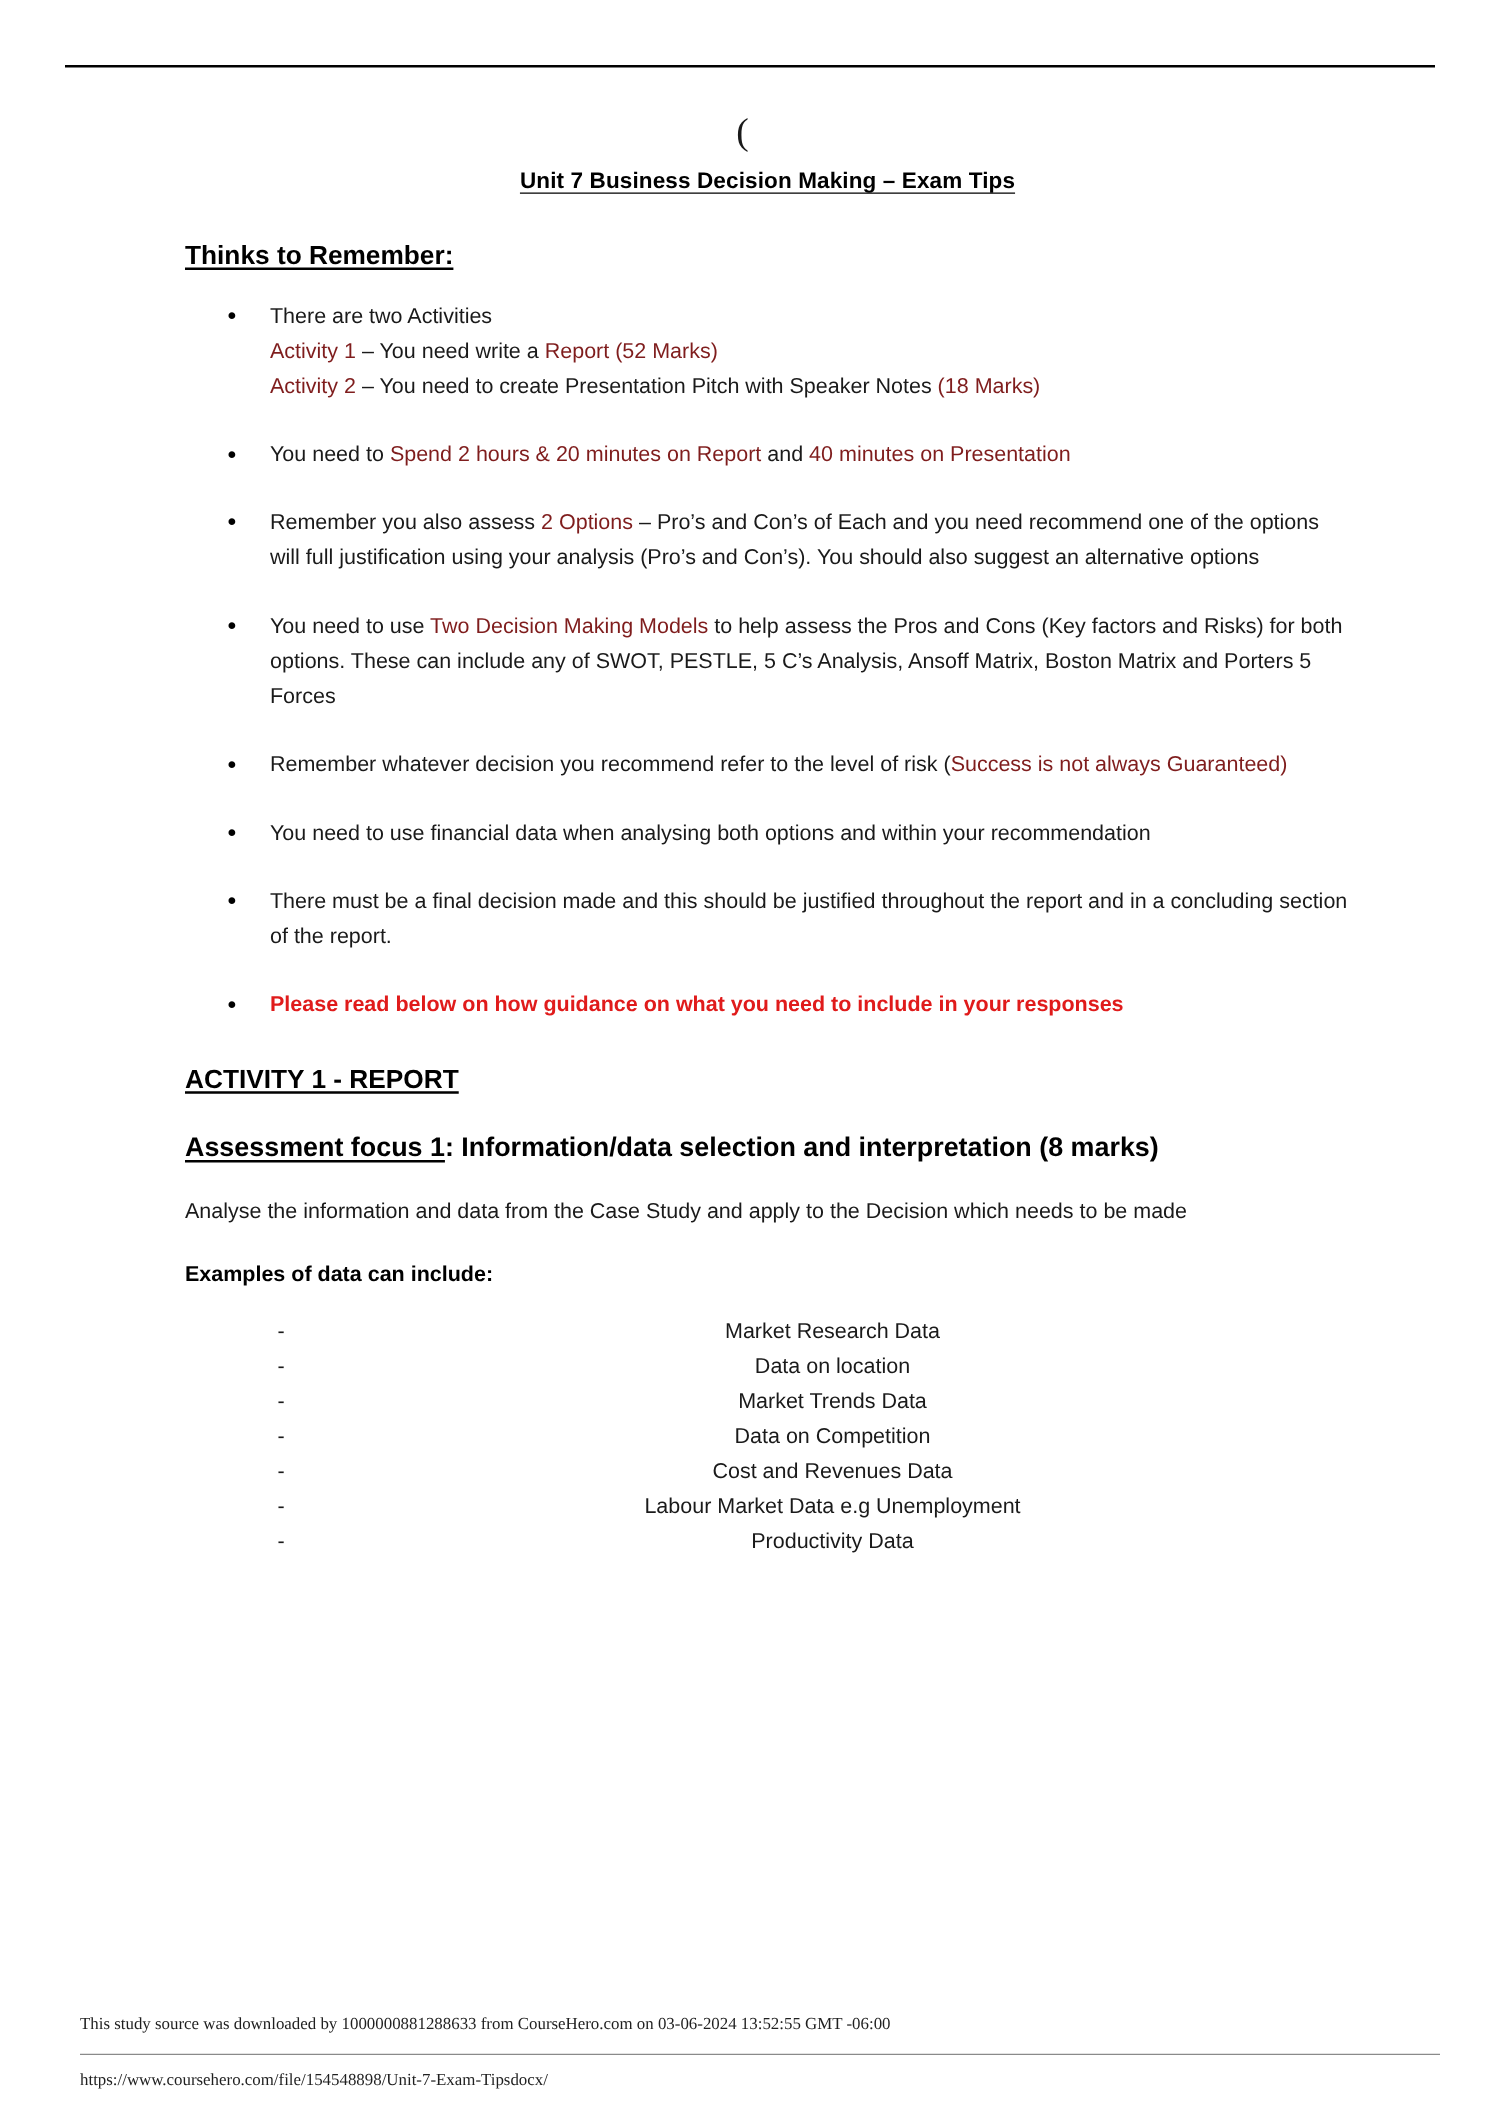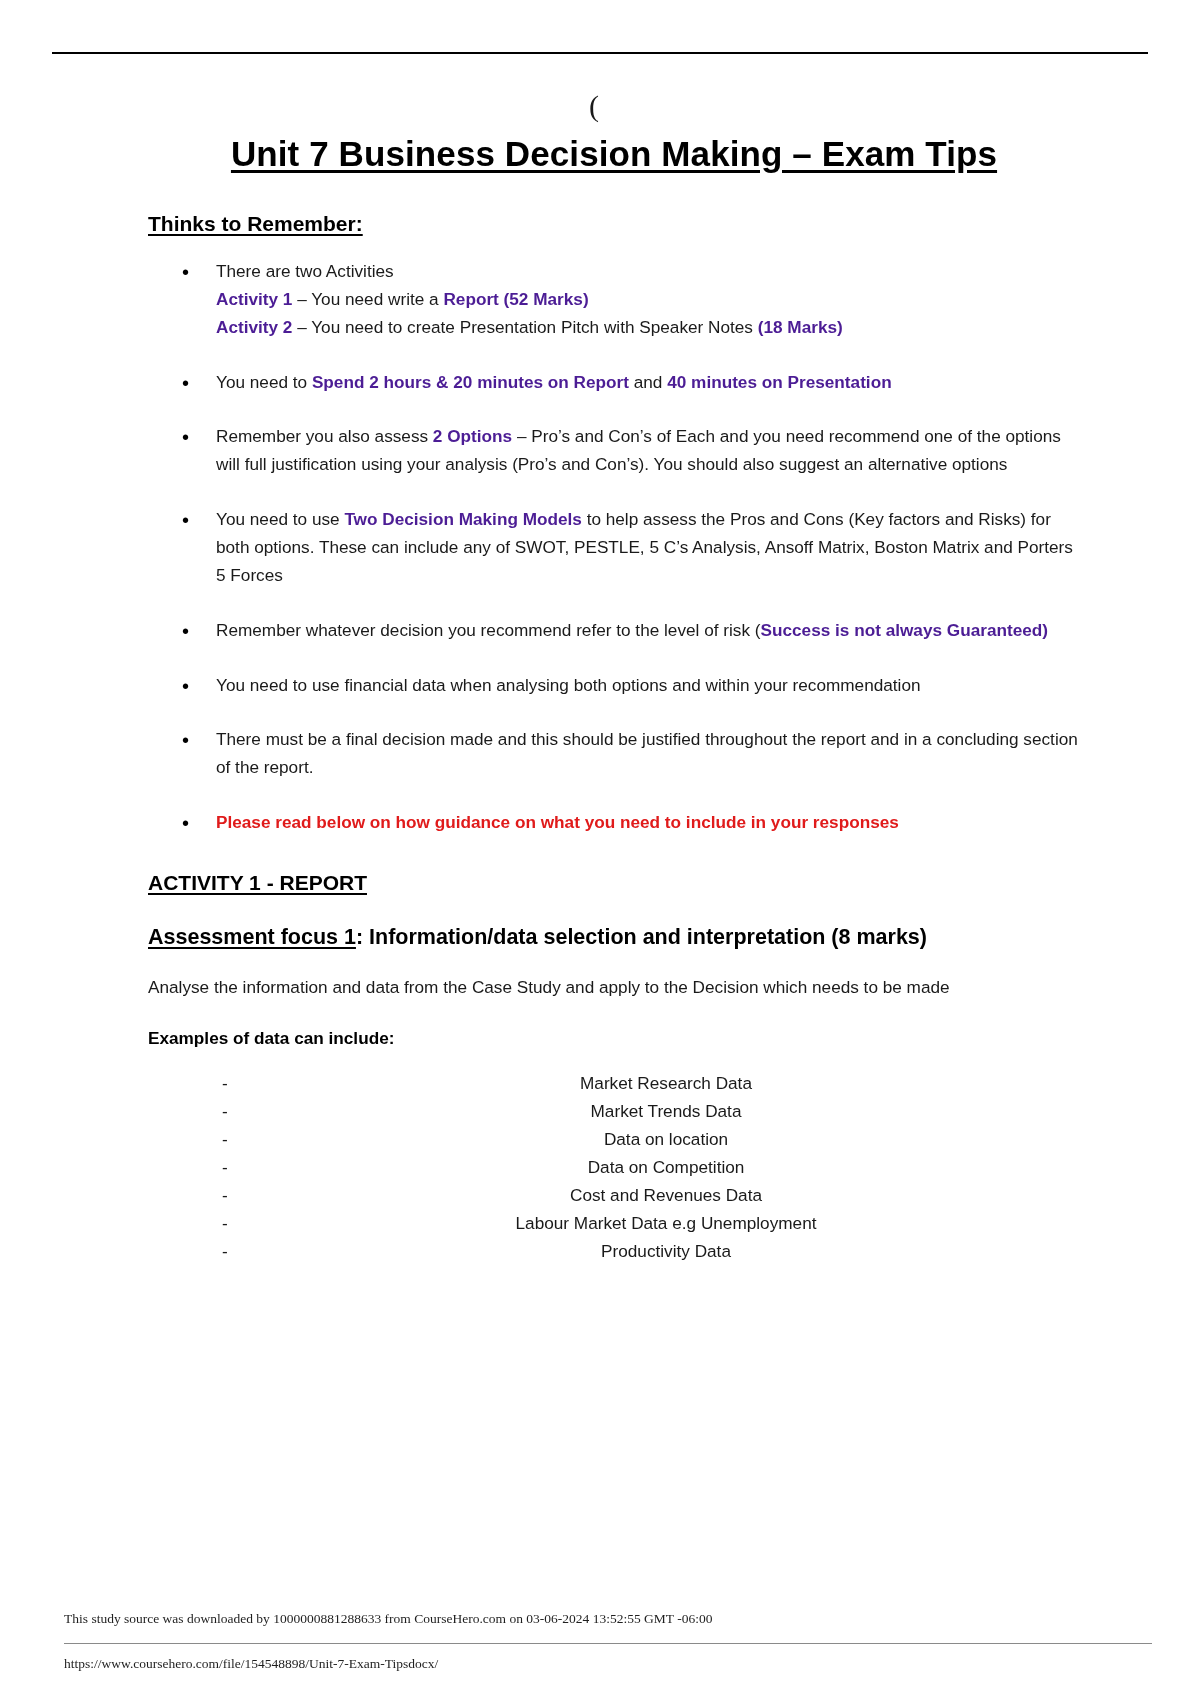--- a/index.html
+++ b/index.html
@@ -36,21 +36,21 @@
     text-align: center;
     font-family: "Liberation Serif", serif;
     font-size: 30px;
     color: #1a1a1a;
     height: 40px;
     line-height: 40px;
     margin-left: -40px;
   }
   .doc-title {
     text-align: center;
-    font-size: 35px;
+    font-size: 18px;
     font-weight: bold;
     color: #000000;
     text-decoration: underline;
     text-underline-offset: 4px;
     margin: 8px 0 0 0;
     letter-spacing: 0.1px;
   }
   .section-head {
     font-size: 21px;
     font-weight: bold;
@@ -76,21 +76,21 @@
     content: "\2022";
     position: absolute;
     left: 34px;
     top: -2px;
     font-size: 20px;
     color: #000000;
   }
   li .line {
     display: block;
   }
-  .b { font-weight: bold; color: #4c1d95; text-align: center; }
+  .b { font-weight: normal; color: #7f1d1d; text-align: center; }
   .red-underline {
     color: #e01b1b;
     font-weight: bold;
     text-underline-offset: 3px;
   }
   li.red::before { color: #000; }
   .activity-head {
     font-size: 21px;
     font-weight: bold;
     color: #000000;
@@ -213,22 +213,22 @@
     <h2 class="activity-head">ACTIVITY 1 - REPORT</h2>
 
     <h3 class="focus-head"><span class="u">Assessment focus 1</span><span>: Information/data selection and interpretation (8 marks)</span></h3>
 
     <p class="para">Analyse the information and data from the Case Study and apply to the Decision which needs to be made</p>
 
     <p class="sub-label">Examples of data can include:</p>
 
     <ul class="dashes" id="examples-list">
         <li>Market Research Data</li>
+        <li>Data on location</li>
         <li>Market Trends Data</li>
-        <li>Data on location</li>
         <li>Data on Competition</li>
         <li>Cost and Revenues Data</li>
         <li>Labour Market Data e.g Unemployment</li>
         <li>Productivity Data</li>
       </ul>
 
   </div>
 
   <div class="footer">
     <div class="footer-note">This study source was downloaded by 1000000881288633 from CourseHero.com on 03-06-2024 13:52:55 GMT -06:00</div>

